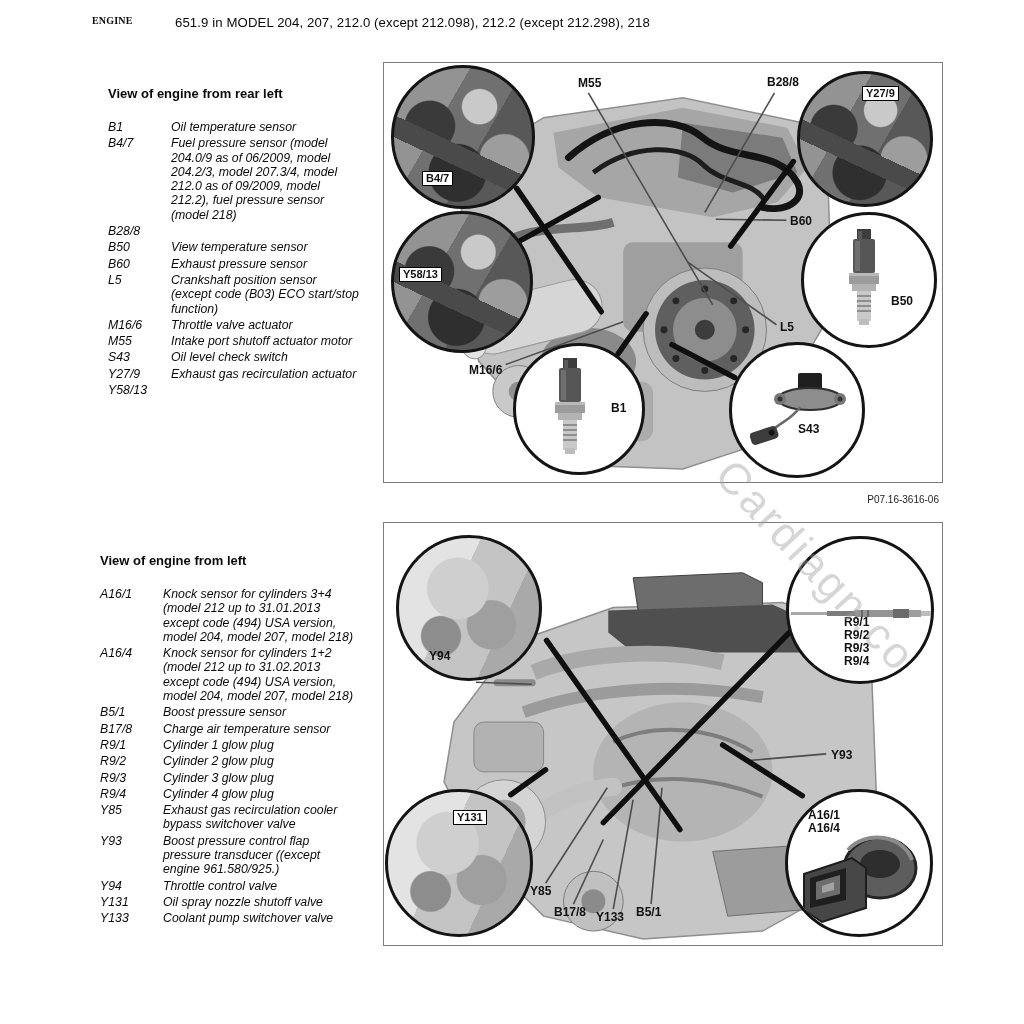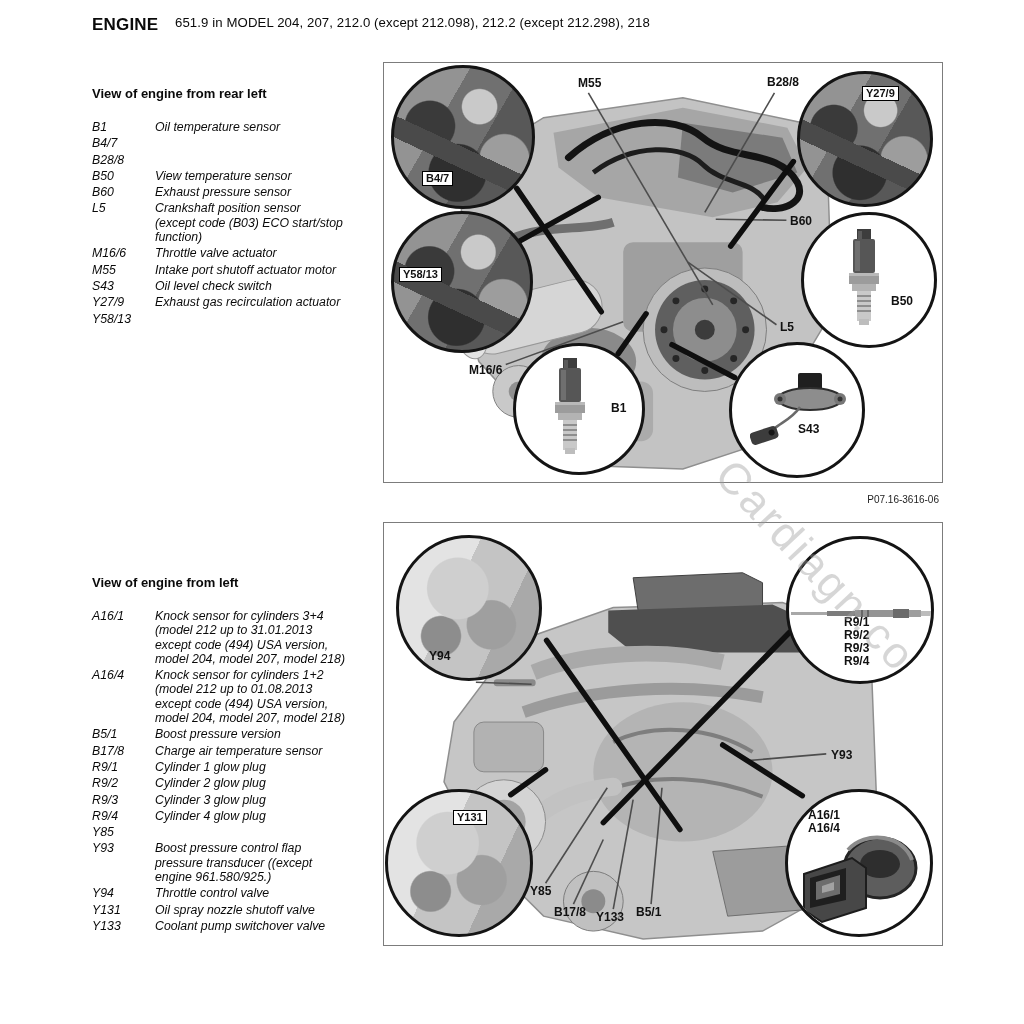--- a/index.html
+++ b/index.html
@@ -1,25 +1,25 @@
 <!DOCTYPE html>
 <html><head>
 <meta charset="utf-8">
 <style>
   html,body{margin:0;padding:0;background:#fff;}
   #page{position:relative;width:1024px;height:1024px;background:#ffffff;overflow:hidden;
         font-family:"Liberation Sans",sans-serif;color:#0a0a0a;}
 
   
-  .hdr-label{position:absolute;left:92px;top:15px;font-size:17px;font-weight:bold;letter-spacing:.2px;}
+  .hdr-label{position:absolute;left:92px;top:15px;font-size:10px;font-weight:bold;letter-spacing:.2px;font-family:Liberation Serif, serif;}
   .hdr-title{position:absolute;left:175px;top:15px;font-size:13.2px;font-weight:normal;letter-spacing:.1px;}
 
   
   .legend{position:absolute;left:92px;width:296px;}
-  #legend1{top:86px;} #legend2{top:575px;}
+  #legend1{top:86px;margin-left:16px;} #legend2{top:553px;margin-left:8px;}
   .legend h3{margin:0 0 19px 0;font-size:13px;font-weight:bold;}
   .legend-row{display:flex;margin:0 0 2px 0;font-style:italic;font-size:12.3px;line-height:14.3px;}
   .legend-row .code{flex:0 0 63px;}
   .legend-row .desc{flex:1;white-space:pre-line;}
 
   
   .frame{position:absolute;left:383px;width:560px;border:1.5px solid #7c7c7c;background:#fff;
          overflow:hidden;box-sizing:border-box;}
   #frame1{top:62px;height:421px;}
   #frame2{top:522px;height:424px;}
@@ -64,20 +64,26 @@
 
   <aside class="legend" id="legend1">
     <h3>View of engine from rear left</h3>
     <div class="rows">
         <div class="legend-row">
           <span class="code">B1</span>
           <span class="desc">Oil temperature sensor</span>
         </div>
         <div class="legend-row">
           <span class="code">B4/7</span>
+          <span class="desc">Fuel pressure sensor (model
+204.0/9 as of 06/2009, model
+204.2/3, model 207.3/4, model
+212.0 as of 09/2009, model
+212.2), fuel pressure sensor
+(model 218)</span>
         </div>
         <div class="legend-row">
           <span class="code">B28/8</span>
         </div>
         <div class="legend-row">
           <span class="code">B50</span>
           <span class="desc">View temperature sensor</span>
         </div>
         <div class="legend-row">
           <span class="code">B60</span>
@@ -117,27 +123,27 @@
         <div class="legend-row">
           <span class="code">A16/1</span>
           <span class="desc">Knock sensor for cylinders 3+4
 (model 212 up to 31.01.2013
 except code (494) USA version,
 model 204, model 207, model 218)</span>
         </div>
         <div class="legend-row">
           <span class="code">A16/4</span>
           <span class="desc">Knock sensor for cylinders 1+2
-(model 212 up to 01.08.2013
+(model 212 up to 31.02.2013
 except code (494) USA version,
 model 204, model 207, model 218)</span>
         </div>
         <div class="legend-row">
           <span class="code">B5/1</span>
-          <span class="desc">Boost pressure version</span>
+          <span class="desc">Boost pressure sensor</span>
         </div>
         <div class="legend-row">
           <span class="code">B17/8</span>
           <span class="desc">Charge air temperature sensor</span>
         </div>
         <div class="legend-row">
           <span class="code">R9/1</span>
           <span class="desc">Cylinder 1 glow plug</span>
         </div>
         <div class="legend-row">
@@ -147,20 +153,22 @@
         <div class="legend-row">
           <span class="code">R9/3</span>
           <span class="desc">Cylinder 3 glow plug</span>
         </div>
         <div class="legend-row">
           <span class="code">R9/4</span>
           <span class="desc">Cylinder 4 glow plug</span>
         </div>
         <div class="legend-row">
           <span class="code">Y85</span>
+          <span class="desc">Exhaust gas recirculation cooler
+bypass switchover valve</span>
         </div>
         <div class="legend-row">
           <span class="code">Y93</span>
           <span class="desc">Boost pressure control flap
 pressure transducer ((except
 engine 961.580/925.)</span>
         </div>
         <div class="legend-row">
           <span class="code">Y94</span>
           <span class="desc">Throttle control valve</span>

